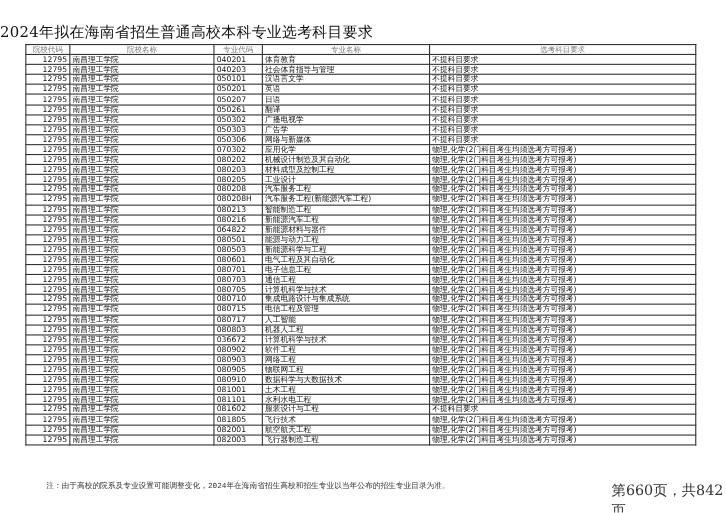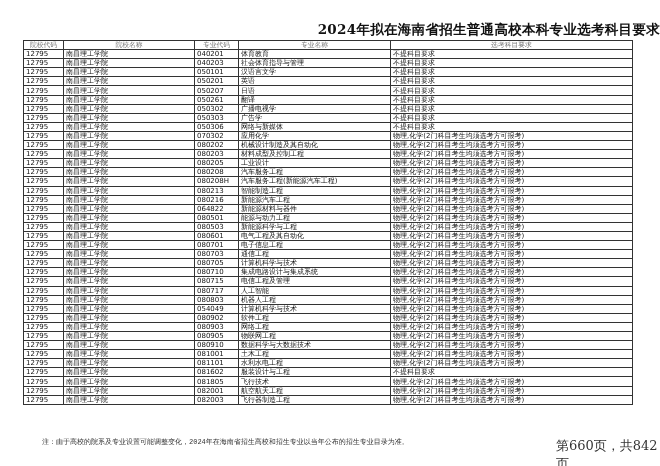--- a/index.html
+++ b/index.html
@@ -1,25 +1,25 @@
 <!DOCTYPE html>
 <html><head>
 <meta charset="utf-8">
 <style>
   html, body { margin:0; padding:0; background:#ffffff; }
   body { width:660px; height:466px; position:relative; overflow:hidden;
          font-family:"DejaVu Sans", sans-serif; color:#111; }
-  .title { position:absolute; top:21px; left:0; width:660px; text-align:right;
-           font-family:"DejaVu Serif", serif; font-weight:bold; font-size:13.5px; letter-spacing:0.3px; }
+  .title { position:absolute; top:21px; left:0; width:660px; text-align:left;
+           font-family:"DejaVu Serif", serif; font-weight:normal; font-size:13.5px; letter-spacing:0.3px; }
   table.grid { position:absolute; top:40px; left:23px; width:609px;
                border-collapse:collapse; table-layout:fixed; border:1px solid #222; }
   table.grid td, table.grid th { border:1px solid #333; height:8.1px; padding:0 2px;
                font-size:7px; line-height:8px; white-space:nowrap; overflow:hidden; }
   table.grid th { font-weight:normal; color:#777; font-family:"DejaVu Serif", serif; font-size:6.8px; }
-  td.code { text-align:left; }
+  td.code { text-align:right; }
   .footer-note { position:absolute; top:437px; left:42px; font-size:7px; color:#333;
                  font-family:Liberation Mono, monospace;text-align:right; }
   .footer-page { position:absolute; top:437px; left:556px; font-size:13px; color:#333;
                  font-family:"DejaVu Serif", serif; }
 </style>
 </head>
 <body>
 
 <div class="title">2024年拟在海南省招生普通高校本科专业选考科目要求</div>
 
@@ -233,21 +233,21 @@
       <tr>
         <td class="code">12795</td>
         <td>南昌理工学院</td>
         <td>080803</td>
         <td>机器人工程</td>
         <td>物理,化学(2门科目考生均须选考方可报考)</td>
       </tr>
       <tr>
         <td class="code">12795</td>
         <td>南昌理工学院</td>
-        <td>054049</td>
+        <td>036672</td>
         <td>计算机科学与技术</td>
         <td>物理,化学(2门科目考生均须选考方可报考)</td>
       </tr>
       <tr>
         <td class="code">12795</td>
         <td>南昌理工学院</td>
         <td>080902</td>
         <td>软件工程</td>
         <td>物理,化学(2门科目考生均须选考方可报考)</td>
       </tr>

